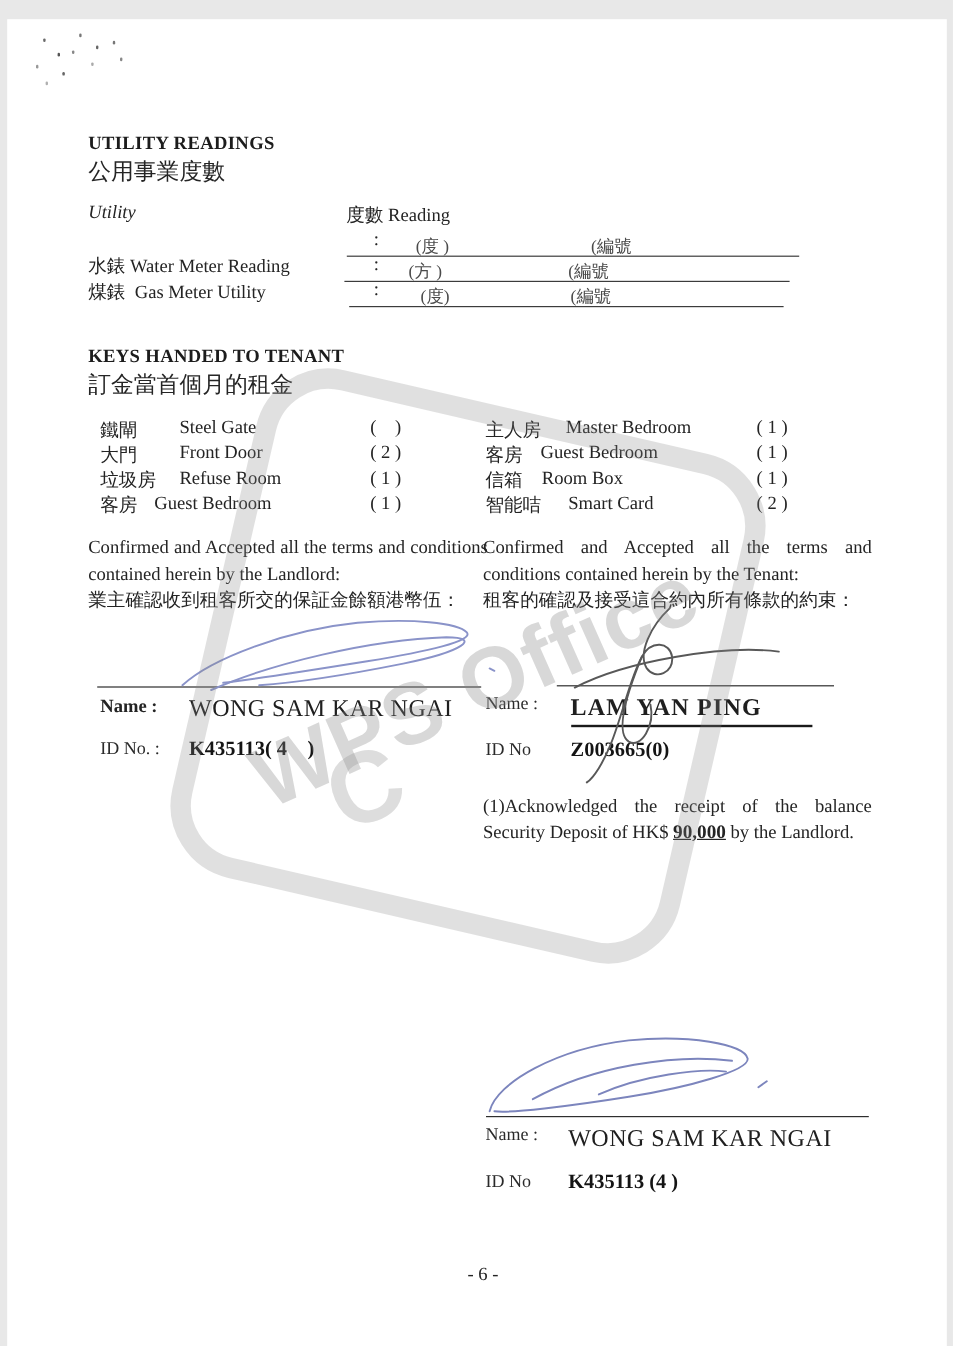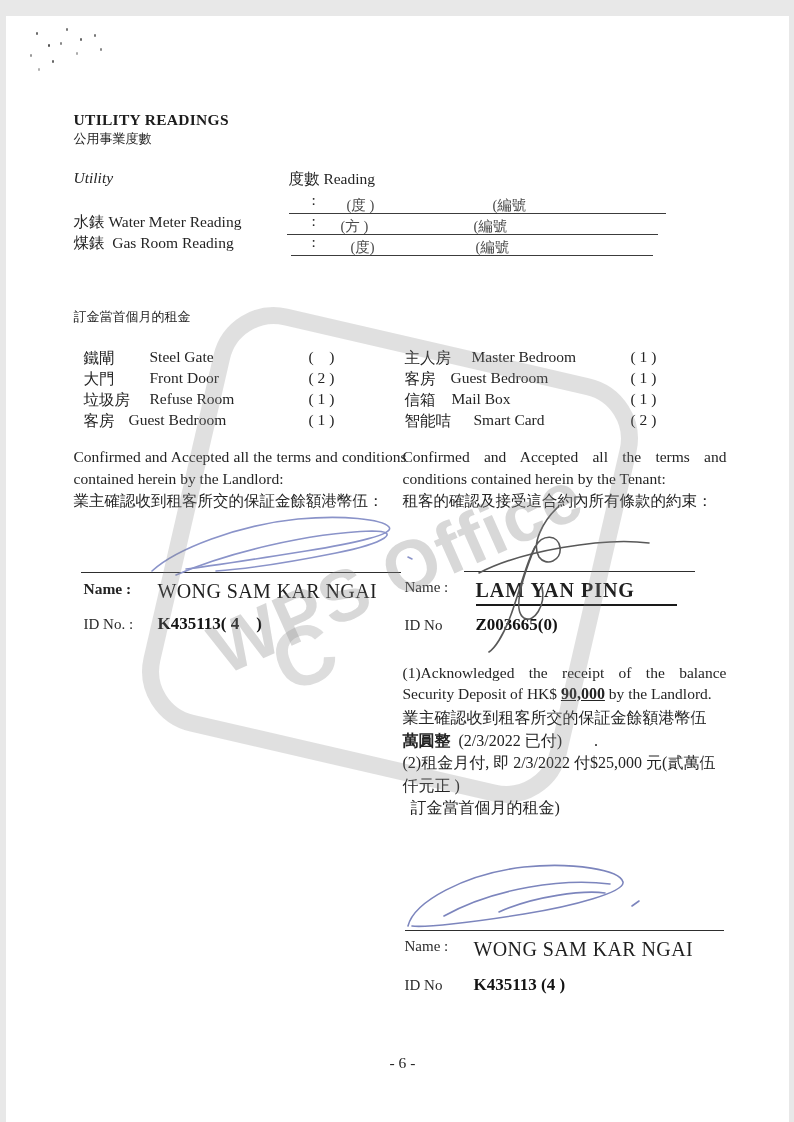--- a/index.html
+++ b/index.html
@@ -6,21 +6,21 @@
   .page{
     position:relative;width:783px;height:1122px;background:#ffffff;
     margin:16px auto;overflow:hidden;
     font-family:"Liberation Serif","DejaVu Serif",serif;
     color:#222;
   }
   .abs{position:absolute;}
   .pre{white-space:pre;}
   .b{font-weight:bold;}
   .heading{font-size:15.5px;font-weight:bold;letter-spacing:.3px;color:#1c1c1c;}
-  .zh-heading{font-size:13px;color:#252525;}
+  .zh-heading{font-size:19px;color:#252525;}
   .txt{font-size:15.5px;color:#242424;}
   .small{font-size:15px;color:#2a2a2a;}
   .meter-line{border-bottom:1.3px solid #3c3c3c;height:20px;}
   .meter-unit{position:absolute;bottom:-2px;font-size:14.5px;color:#4a4a4a;}
   .just{text-align:justify;}
   .para{font-size:15.5px;line-height:21.5px;color:#242424;margin:0;}
   .sigline{border-bottom:1.6px solid #2e2e2e;height:0;}
   .namev{font-size:20px;letter-spacing:.4px;color:#1f1f1f;}
   .idv{font-size:17px;font-weight:bold;color:#141414;}
   .wm{pointer-events:none;z-index:6;}
@@ -72,27 +72,28 @@
     <span class="meter-unit" style="left:204px;">(編號</span>
   </div>
 
   <div class="abs txt pre" style="left:68px;top:196px;">水錶 Water Meter Reading</div>
   <div class="abs txt" style="left:306px;top:196px;">:</div>
   <div class="abs meter-line" style="left:281px;top:198px;width:371px;">
     <span class="meter-unit pre" style="left:54px;">(方 )</span>
     <span class="meter-unit" style="left:187px;">(編號</span>
   </div>
 
-  <div class="abs txt pre" style="left:68px;top:217px;">煤錶  Gas Room Reading</div>
+  <div class="abs txt pre" style="left:68px;top:217px;">煤錶  Gas Meter Utility</div>
   <div class="abs txt" style="left:306px;top:217px;">:</div>
   <div class="abs meter-line" style="left:285px;top:219px;width:362px;">
     <span class="meter-unit pre" style="left:60px;">(度)</span>
     <span class="meter-unit" style="left:185px;">(編號</span>
   </div>
 
+  <div class="abs heading" style="left:68px;top:273px;">KEYS HANDED TO TENANT</div>
   <div class="abs zh-heading" style="left:68px;top:292px;">訂金當首個月的租金</div>
 
   <div>
     <div class="abs txt" style="left:78px;top:332px;">鐵閘</div>
     <div class="abs txt" style="left:144px;top:332px;">Steel Gate</div>
     <div class="abs txt pre" style="left:303px;top:332px;">(    )</div>
 
     <div class="abs txt" style="left:78px;top:353px;">大門</div>
     <div class="abs txt" style="left:144px;top:353px;">Front Door</div>
     <div class="abs txt pre" style="left:303px;top:353px;">( 2 )</div>
@@ -109,21 +110,21 @@
   <div>
     <div class="abs txt" style="left:399px;top:332px;">主人房</div>
     <div class="abs txt" style="left:466px;top:332px;">Master Bedroom</div>
     <div class="abs txt pre" style="left:625px;top:332px;">( 1 )</div>
 
     <div class="abs txt" style="left:399px;top:353px;">客房</div>
     <div class="abs txt" style="left:445px;top:353px;">Guest Bedroom</div>
     <div class="abs txt pre" style="left:625px;top:353px;">( 1 )</div>
 
     <div class="abs txt" style="left:399px;top:374px;">信箱</div>
-    <div class="abs txt" style="left:446px;top:374px;">Mail Box</div>
+    <div class="abs txt" style="left:446px;top:374px;">Room Box</div>
     <div class="abs txt pre" style="left:625px;top:374px;">( 1 )</div>
 
     <div class="abs txt" style="left:399px;top:395px;">智能咭</div>
     <div class="abs txt" style="left:468px;top:395px;">Smart Card</div>
     <div class="abs txt pre" style="left:625px;top:395px;">( 2 )</div>
   </div>
 
   <div class="abs" style="left:68px;top:430px;width:333px;">
     <p class="para just">Confirmed and Accepted all the terms and conditions contained herein by the Landlord:</p>
     <p class="para" style="margin-top:1px;">業主確認收到租客所交的保証金餘額港幣伍：</p>
@@ -154,27 +155,20 @@
     </g>
   </svg>
   <div class="abs sigline" style="left:458px;top:555px;width:231px;"></div>
   <div class="abs small" style="left:399px;top:563px;">Name :</div>
   <div class="abs namev b" style="left:470px;top:563px;letter-spacing:1px;border-bottom:2px solid #1a1a1a;padding:0 42px 2px 0;">LAM YAN PING</div>
   <div class="abs small" style="left:399px;top:601px;">ID No</div>
   <div class="abs idv" style="left:470px;top:599px;">Z003665(0)</div>
 
   <div class="abs" style="left:397px;top:646px;width:324px;">
     <p class="para just" style="line-height:21px;"><span>(1)Acknowledged the receipt of the balance Security Deposit of  HK$ </span><span class="b" style="text-decoration:underline;font-size:16px;">90,000</span><span>  by the Landlord.</span></p>
-    <p class="para" style="line-height:22.5px;margin-top:3px;font-size:16px;">
-      <span class="ack-line">業主確認收到租客所交的保証金餘額港幣伍</span>
-      <span class="ack-line"><span class="b">萬圓整</span><span class="pre">  (2/3/2022 已付)        .</span></span>
-      <span class="ack-line">(2)租金月付, 即 2/3/2022 付$25,000 元(貳萬伍</span>
-      <span class="ack-line">仟元正 )</span>
-      <span class="ack-line">  訂金當首個月的租金)</span>
-    </p>
   </div>
 
   <svg class="abs" style="left:398px;top:846px;z-index:3;" width="240" height="72" viewBox="0 0 240 72">
     <g fill="none" stroke="#7c85bd" stroke-width="1.6" stroke-linecap="round">
       <path d="M4,64 C10,40 60,12 120,5 C170,0 216,8 219,20 C221,30 170,44 120,52 C70,60 20,66 8,64"></path>
       <path d="M40,54 C90,26 160,16 206,22"></path>
       <path d="M95,50 C130,34 180,28 201,31"></path>
       <path d="M228,44 l7,-5"></path>
     </g>
   </svg>

